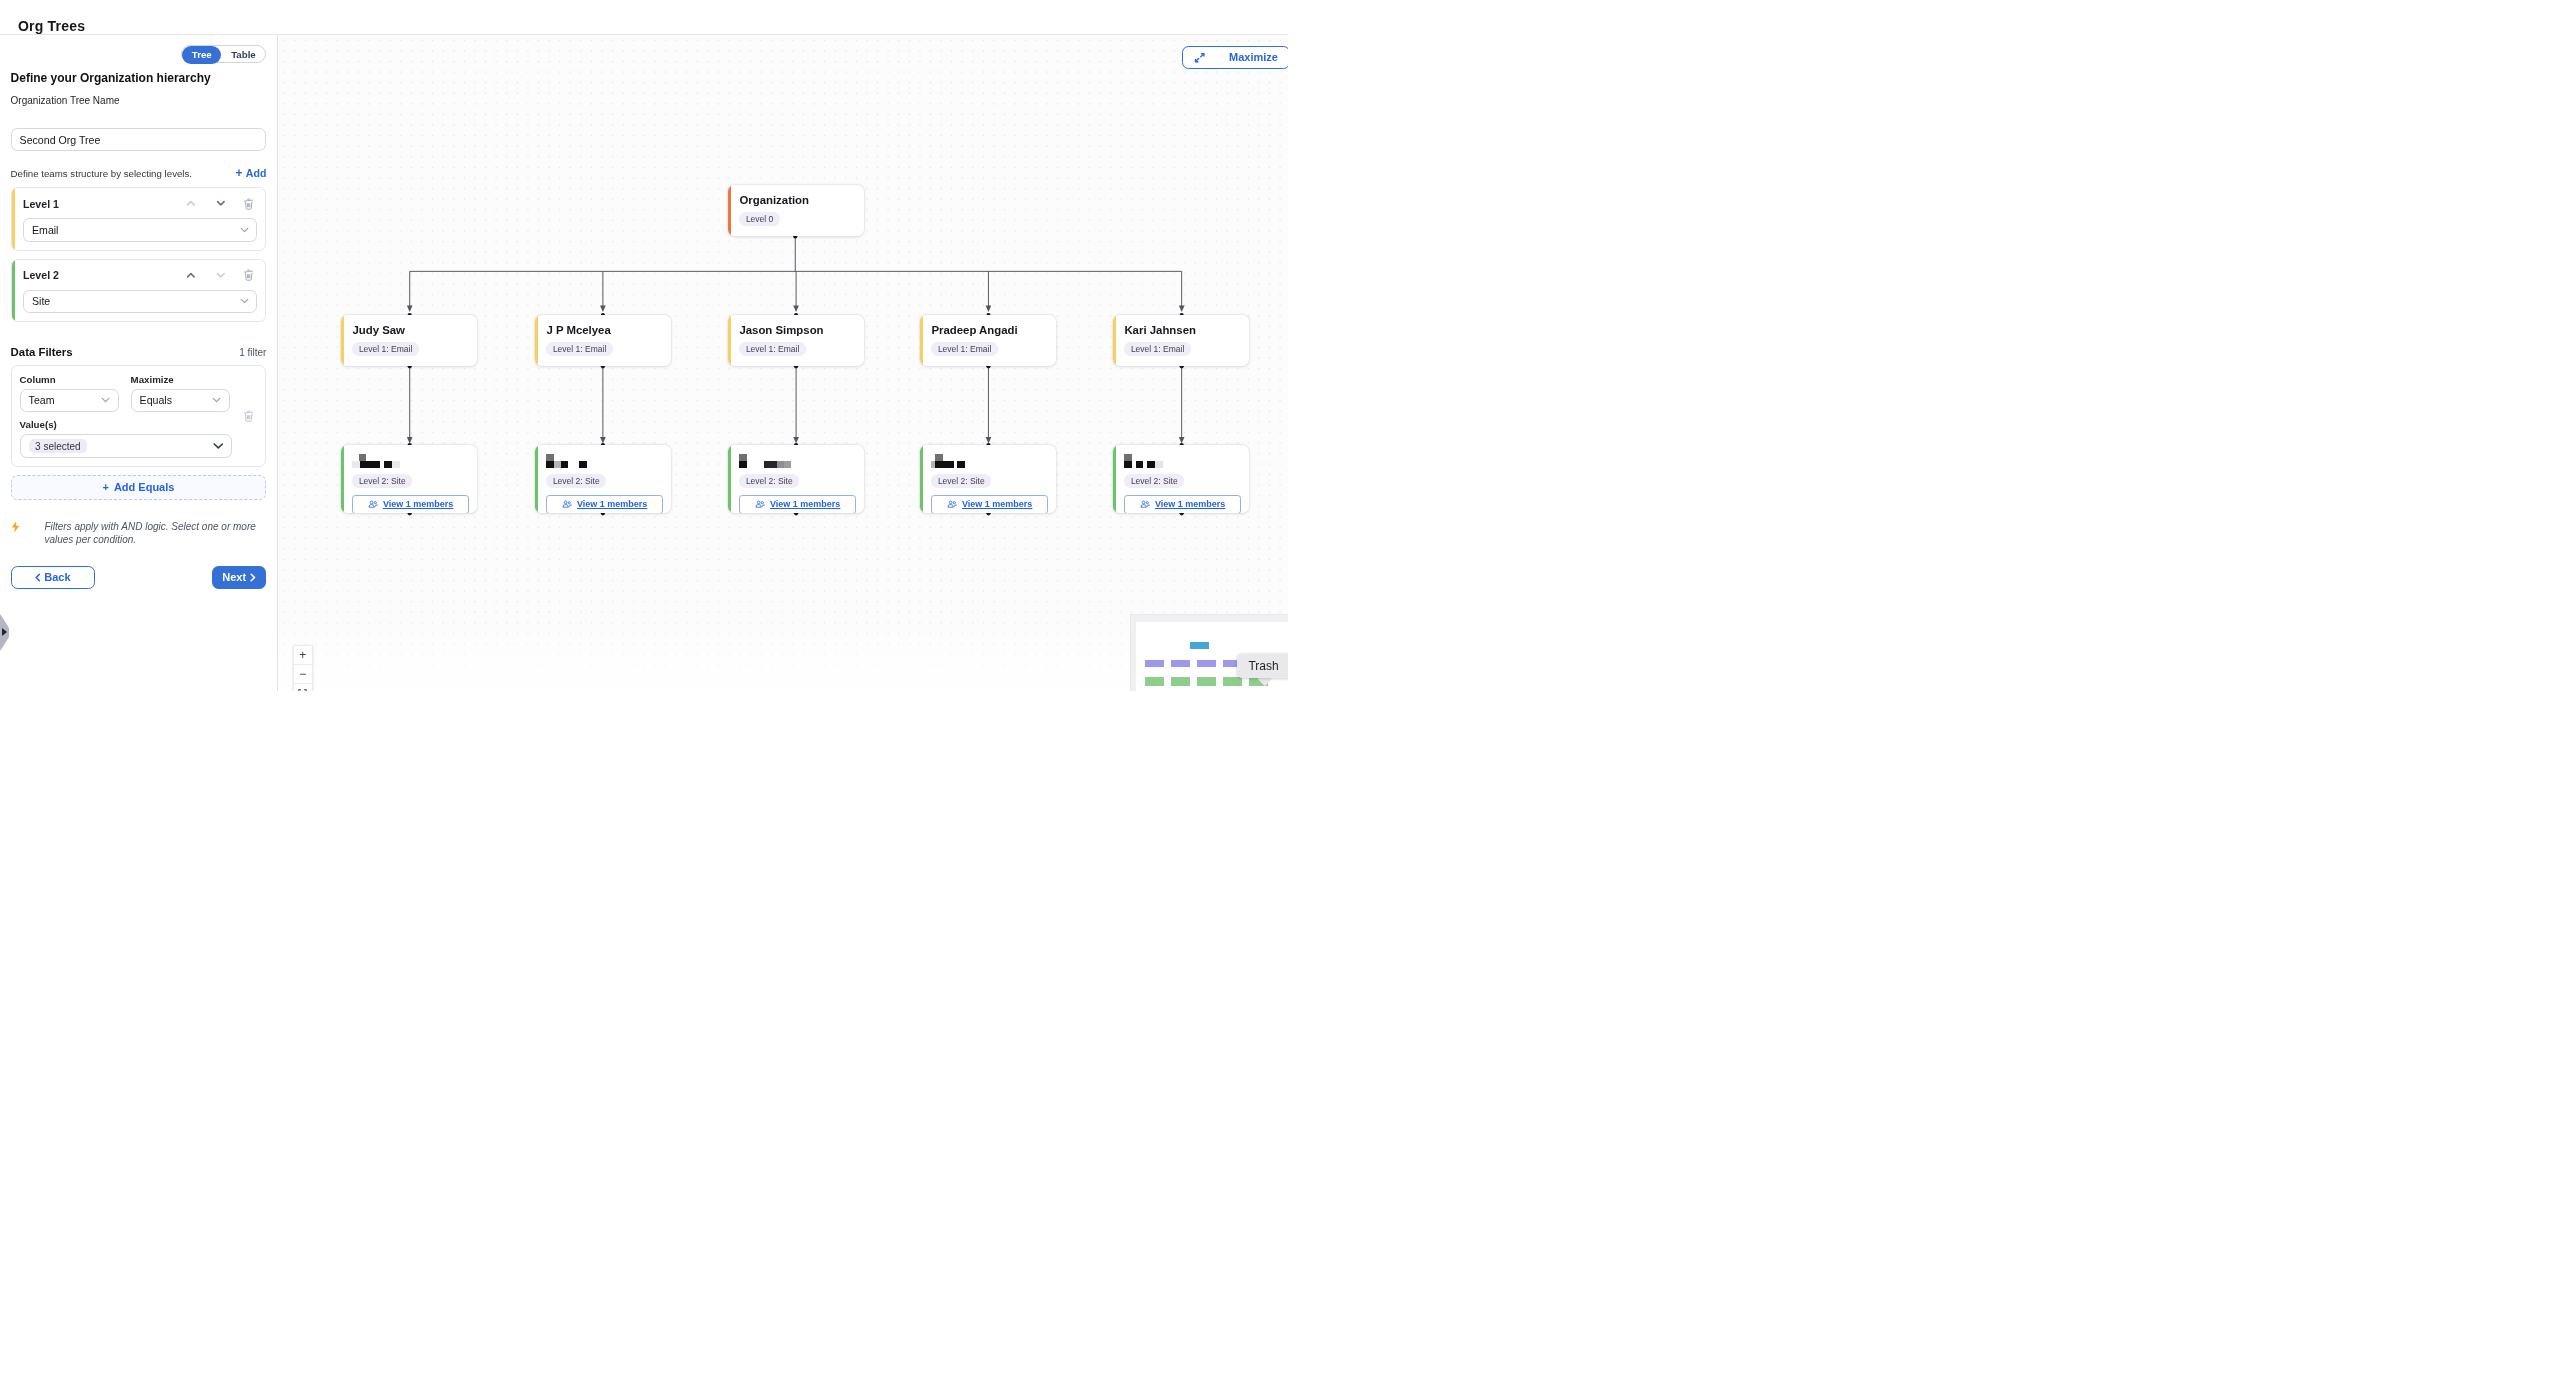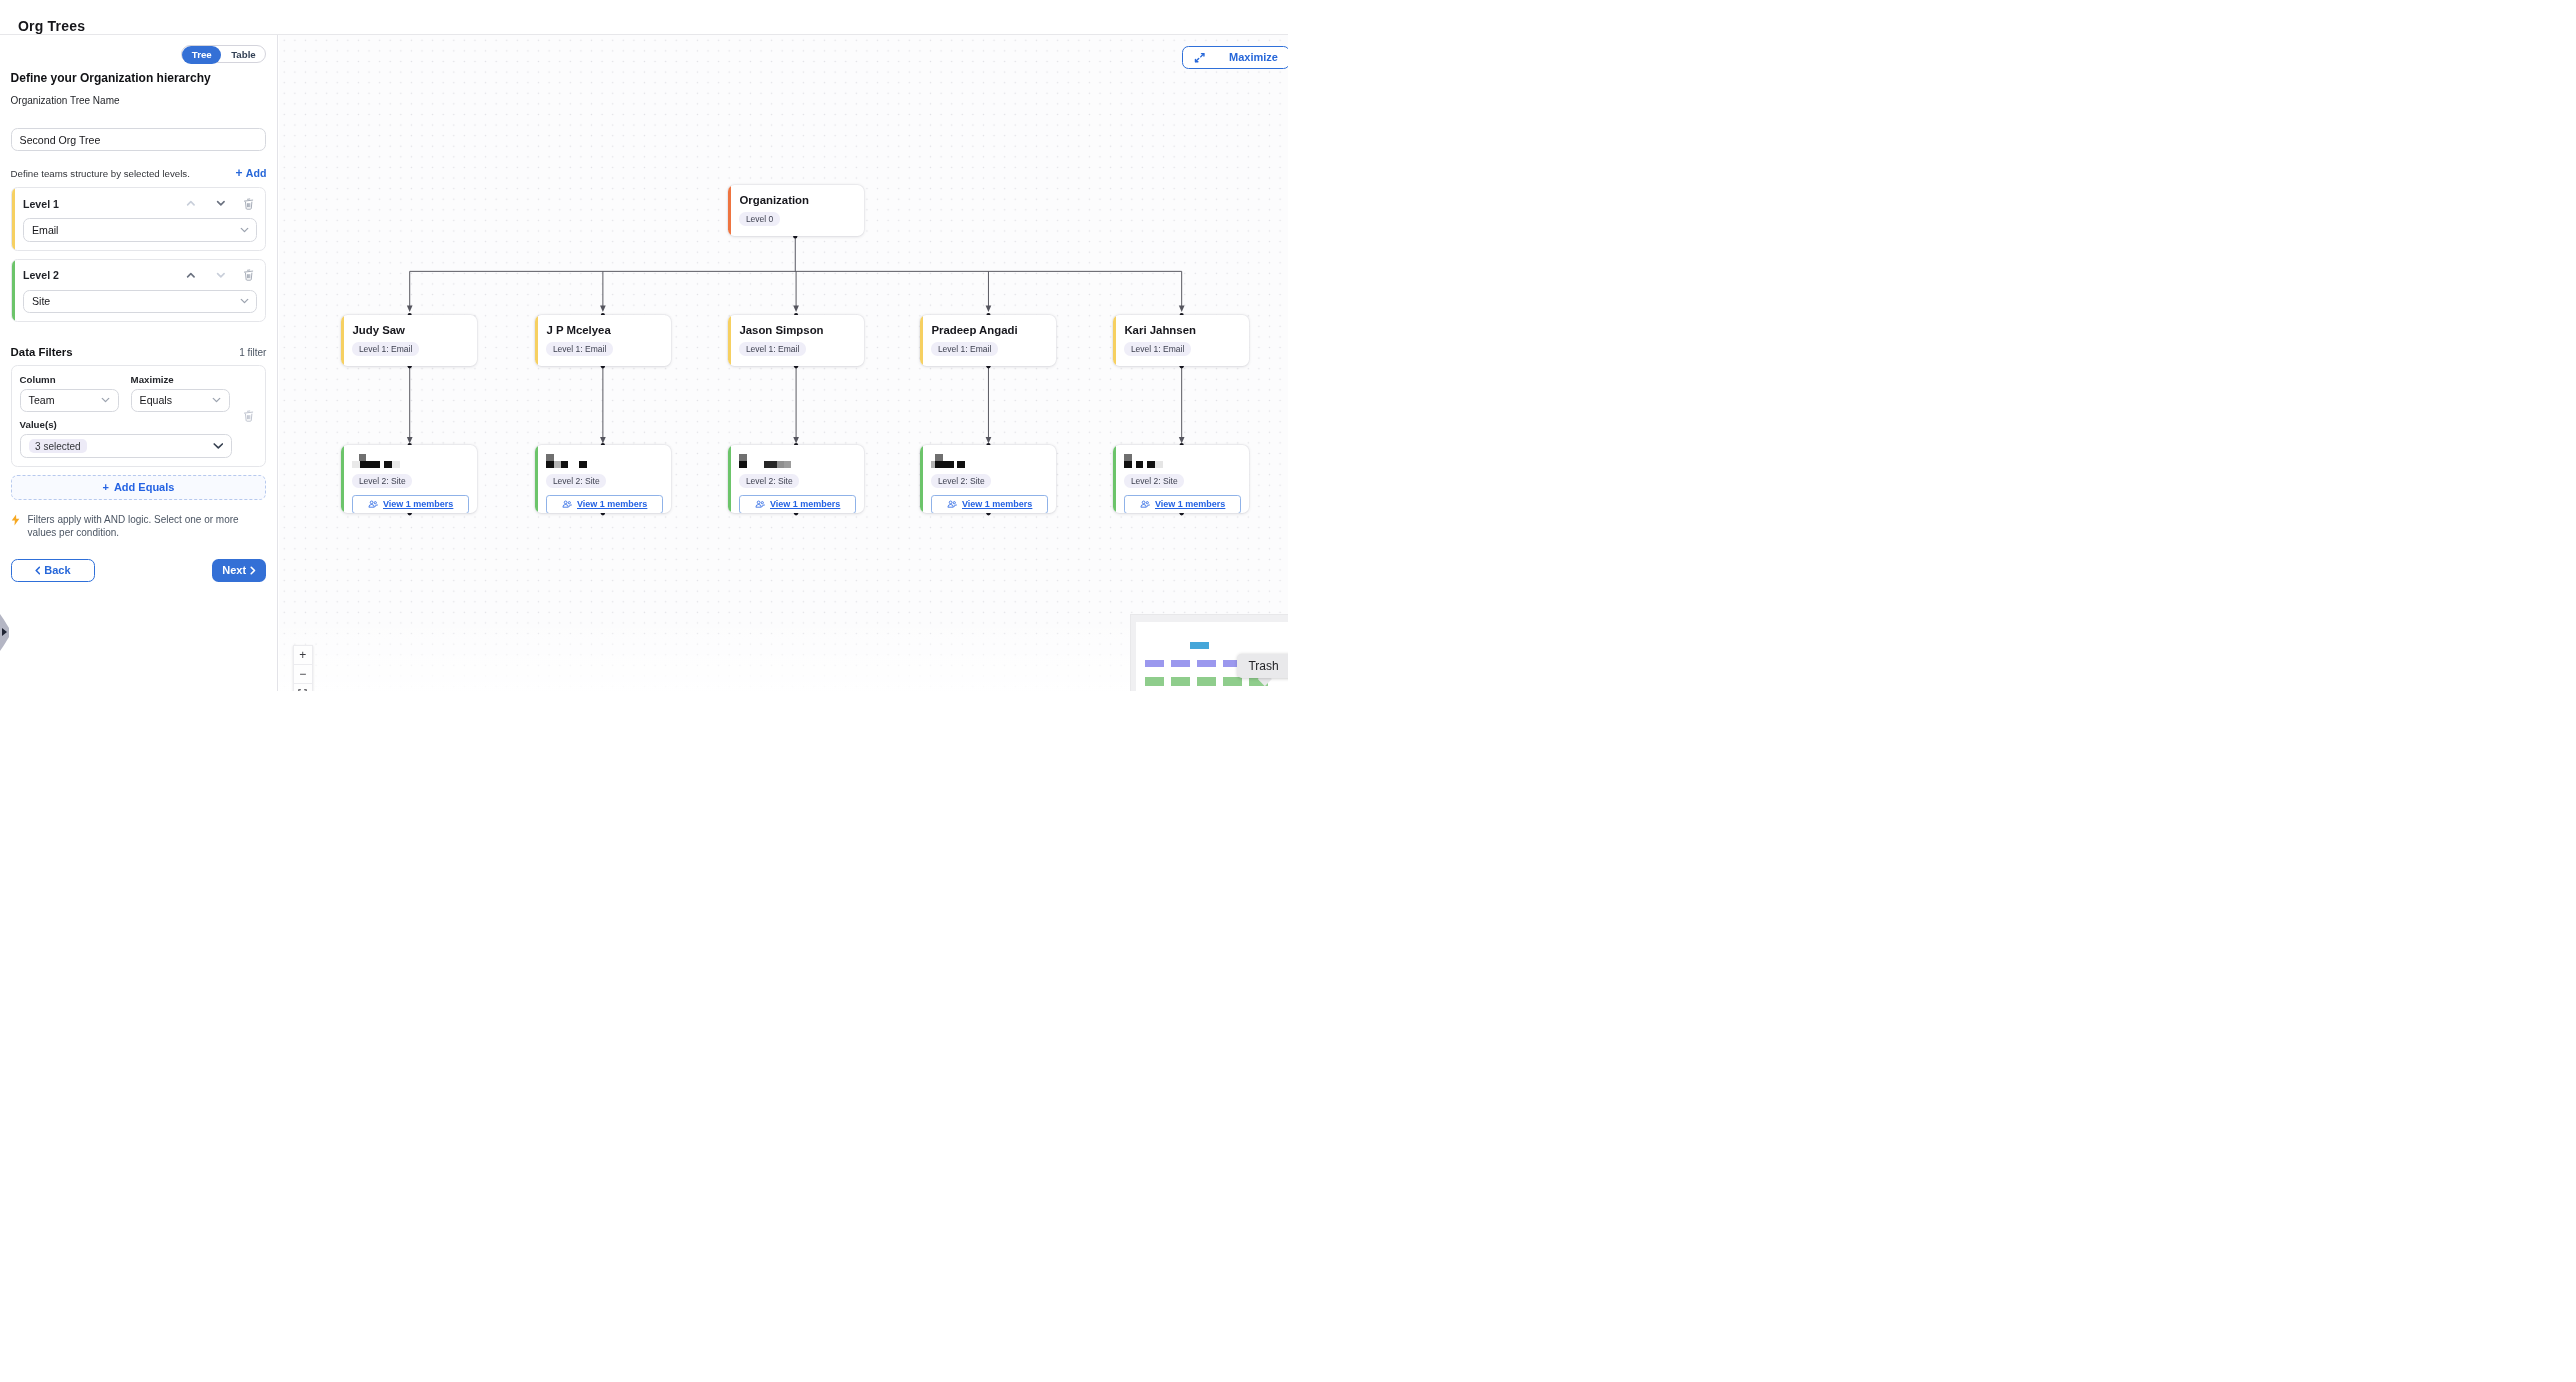--- a/index.html
+++ b/index.html
@@ -59,21 +59,21 @@
   .fc-col { width:99px; }
   .fc-label { font-size:9.7px; font-weight:600; color:#24262b; margin-bottom:4px; }
   .filter-trash { position:absolute; right:7.3px; top:43px; }
   .values-label { margin-top:7.3px; }
   .values-select { width:212px; height:23.5px; }
   .chip { background:#edebf7; border-radius:4.9px; padding:1.6px 6.5px; font-size:10px; color:#33353a; }
   .add-filter-btn {
     margin-top:8px; height:25px; border:1.2px dashed #b7c9ee; border-radius:6.5px; background:#f8faff;
     display:flex; align-items:center; justify-content:center; gap:4.9px; color:#2563e3; font-size:11px; font-weight:700; cursor:pointer;
   }
-  .sb-note { display:flex; gap:7px; margin-top:13px; padding:0 0.8px; }
+  .sb-note { display:flex; gap:24px; margin-top:20px; padding:0 0.8px;font-style:italic; }
   .sb-note .txt { font-size:10px; line-height:1.35; color:#4b5563; width:227px; }
   .sb-footer { display:flex; justify-content:space-between; margin-top:18.7px; }
   .btn { display:flex; align-items:center; gap:4px; height:23px; border-radius:6.5px; font-size:11px; font-weight:700; cursor:pointer; }
   .btn-outline { border:0.8px solid #2e6fd9; color:#2767d9; background:#fff; padding:0 23px; }
   .btn-primary { background:#3470d6; color:#fff; border:none; padding:0 10.6px; }
 
   
   .drawer-handle {
     position:absolute; left:0; top:614px; width:9px; height:37px; z-index:7; cursor:pointer;
     background:#b4b6c4;
@@ -147,21 +147,21 @@
       <div class="seg-toggle">
         <div class="seg active">Tree</div>
         <div class="seg">Table</div>
       </div>
     </div>
     <div class="sb-heading">Define your Organization hierarchy</div>
     <div class="sb-label">Organization Tree Name</div>
     <input class="text-input" type="text" value="Second Org Tree" style="">
 
     <div class="levels-head">
-      <span class="levels-hint">Define teams structure by selected levels.</span>
+      <span class="levels-hint">Define teams structure by selecting levels.</span>
       <span class="add-link">
         <span class="plus">+</span>
         <span>Add</span>
       </span>
     </div>
 
     <div class="level-card">
       <div class="accent" style="background: rgb(246, 208, 97);"></div>
       <div class="level-head">
         <span class="level-title">Level 1</span>

